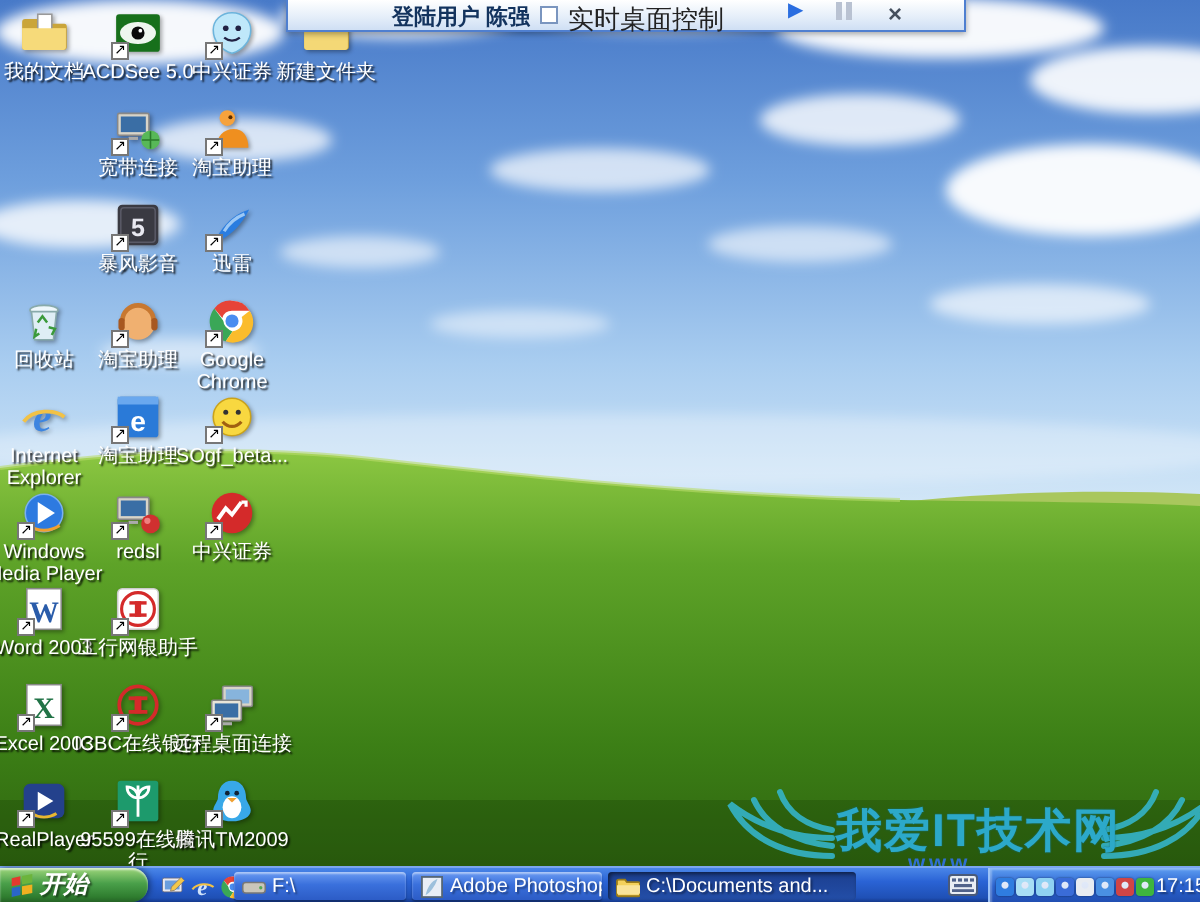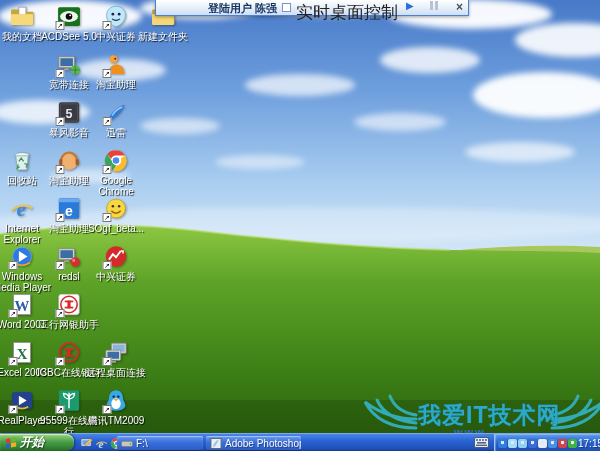--- a/index.html
+++ b/index.html
@@ -9,26 +9,26 @@
   
   #icon-layer{position:absolute;inset:0;}
   .desk-icon{position:absolute;width:46px;height:48px;}
   .di-ico{position:absolute;top:2px;left:50%;transform:translateX(-50%);width:25px;height:25px;}
   .di-ico svg{width:100%;height:100%;display:block;filter:drop-shadow(1px 1px 1px rgba(0,0,0,.35));}
   .sc{position:absolute;left:-1px;bottom:-1px;width:9px;height:9px;background:#fff;border:1px solid #777;
     box-sizing:border-box;font-size:7px;line-height:7px;text-align:center;color:#000;}
   .di-label{position:absolute;top:29px;left:50%;transform:translateX(-50%);width:max-content;max-width:66px;
     text-align:center;font-size:10px;line-height:11px;color:#fff;text-shadow:1px 1px 1px rgba(0,0,0,.9);}
   
-  .remote-bar{position:absolute;left:143px;top:0;width:314px;height:16px;z-index:30;
+  .remote-bar{position:absolute;left:143px;top:0;width:340px;height:16px;z-index:30;
     background:linear-gradient(#ffffff,#e3edf9 60%,#cfdff4);border:1px solid #4f7fd0;border-top:none;
-    box-shadow:0 1px 3px rgba(0,0,0,.35);box-sizing:border-box;display:flex;align-items:center;margin-left:12px;}
+    box-shadow:0 1px 3px rgba(0,0,0,.35);box-sizing:border-box;display:flex;align-items:center;}
   .rb-title{position:absolute;left:52px;top:1px;font-size:11px;font-weight:bold;color:#13335e;white-space:nowrap;}
   .rb-check{position:absolute;left:126px;top:3px;width:9px;height:9px;background:#fff;border:1px solid #7a95bf;box-sizing:border-box;}
-  .rb-chklabel{position:absolute;left:140px;top:1px;font-size:17px;color:#222;white-space:nowrap;}
+  .rb-chklabel{position:absolute;left:140px;top:1px;font-size:13px;color:#222;white-space:nowrap;}
   .rb-play{position:absolute;left:250px;top:0;font-size:10px;color:#2a6de0;cursor:default;}
   .rb-pause{position:absolute;left:274px;top:1px;display:flex;gap:2px;}
   .rb-pause i{display:block;width:3px;height:9px;background:#b9c2d2;}
   .rb-close{position:absolute;left:300px;top:0px;font-size:12px;font-weight:bold;color:#45505f;line-height:14px;}
   
   .watermark{position:absolute;left:368px;top:392px;width:232px;height:41px;z-index:5;pointer-events:none;}
   .wm-text{position:absolute;left:50px;top:8px;font-size:23px;font-weight:bold;letter-spacing:1px;
     color:#2ca9c9;text-shadow:0 0 1px #13708a;white-space:nowrap;}
   .wm-sub{position:absolute;left:86px;top:34px;font-size:11px;font-weight:bold;color:#2f6fd0;letter-spacing:2px;}
   .wing{position:absolute;top:0;width:58px;height:41px;}
@@ -472,20 +472,29 @@
         </div>
         <div class="task-btn" style="width: 95px;">
           <span style="display: flex;">
             <svg viewBox="0 0 12 12">
               <rect x=".5" y=".5" width="11" height="11" fill="#e8eef6" stroke="#567"></rect>
               <path d="M9 1.5C5.5 3 3.5 6 2.5 10.5 5 9 7.5 6 9 1.5z" fill="#9cc0dc"></path>
             </svg>
           </span>
           <span>Adobe Photoshop</span>
         </div>
+        <div class="task-btn pressed" style="width: 124px;">
+          <span style="display: flex;">
+            <svg viewBox="0 0 13 11">
+              <path d="M.5 2.5c0-.6.4-1 1-1h3.4l1 1.4h6.1c.6 0 1 .4 1 1v5.6c0 .6-.4 1-1 1H1.5c-.6 0-1-.4-1-1z" fill="#f4d15c" stroke="#9a7b18"></path>
+              <path d="M.5 4.5h12.5v4c0 .6-.4 1-1 1H1.5c-.6 0-1-.4-1-1z" fill="#fae49a"></path>
+            </svg>
+          </span>
+          <span>C:\Documents and...</span>
+        </div>
       </div>
     <div class="lang-ind">
       <svg viewBox="0 0 15 11">
           <rect x=".5" y=".5" width="14" height="10" rx="1.5" fill="#e9edf4" stroke="#4a5a7a"></rect>
         <g fill="#51628a">
             <rect x="2" y="2.2" width="2" height="1.6"></rect>
             <rect x="5" y="2.2" width="2" height="1.6"></rect>
         <rect x="8" y="2.2" width="2" height="1.6"></rect>
             <rect x="11" y="2.2" width="2" height="1.6"></rect>
         <rect x="3" y="5" width="9" height="1.6"></rect>

